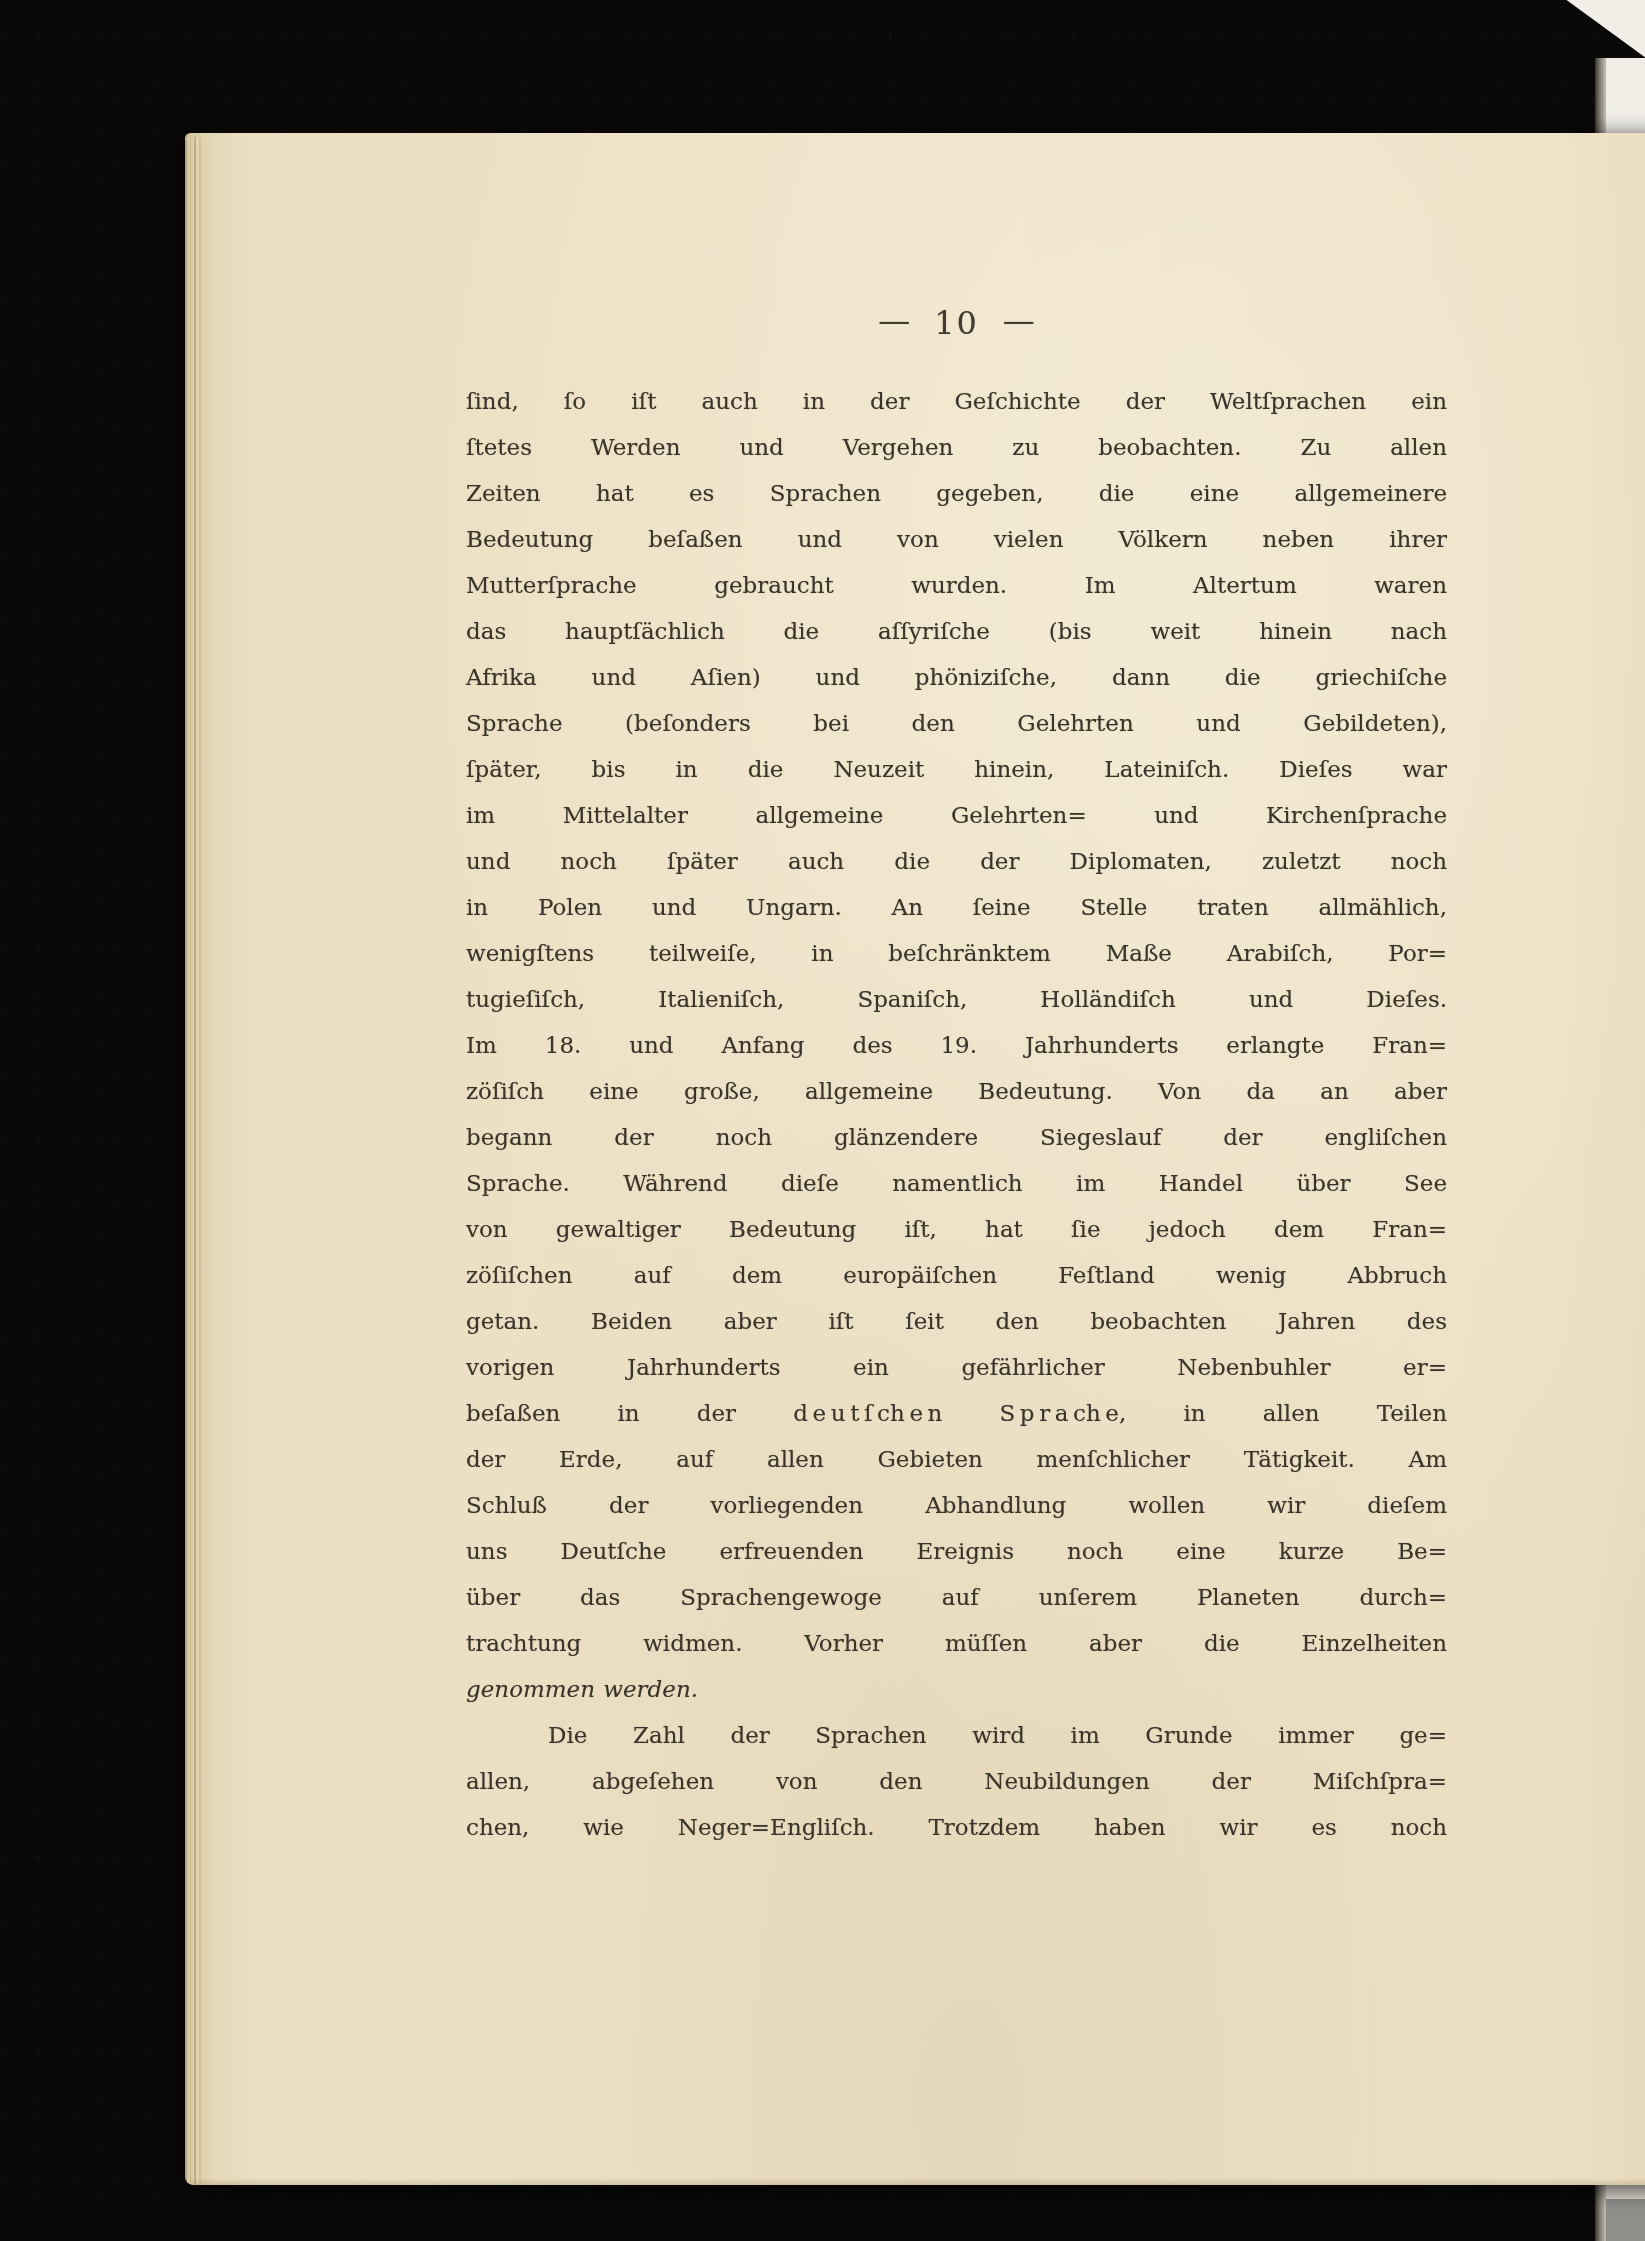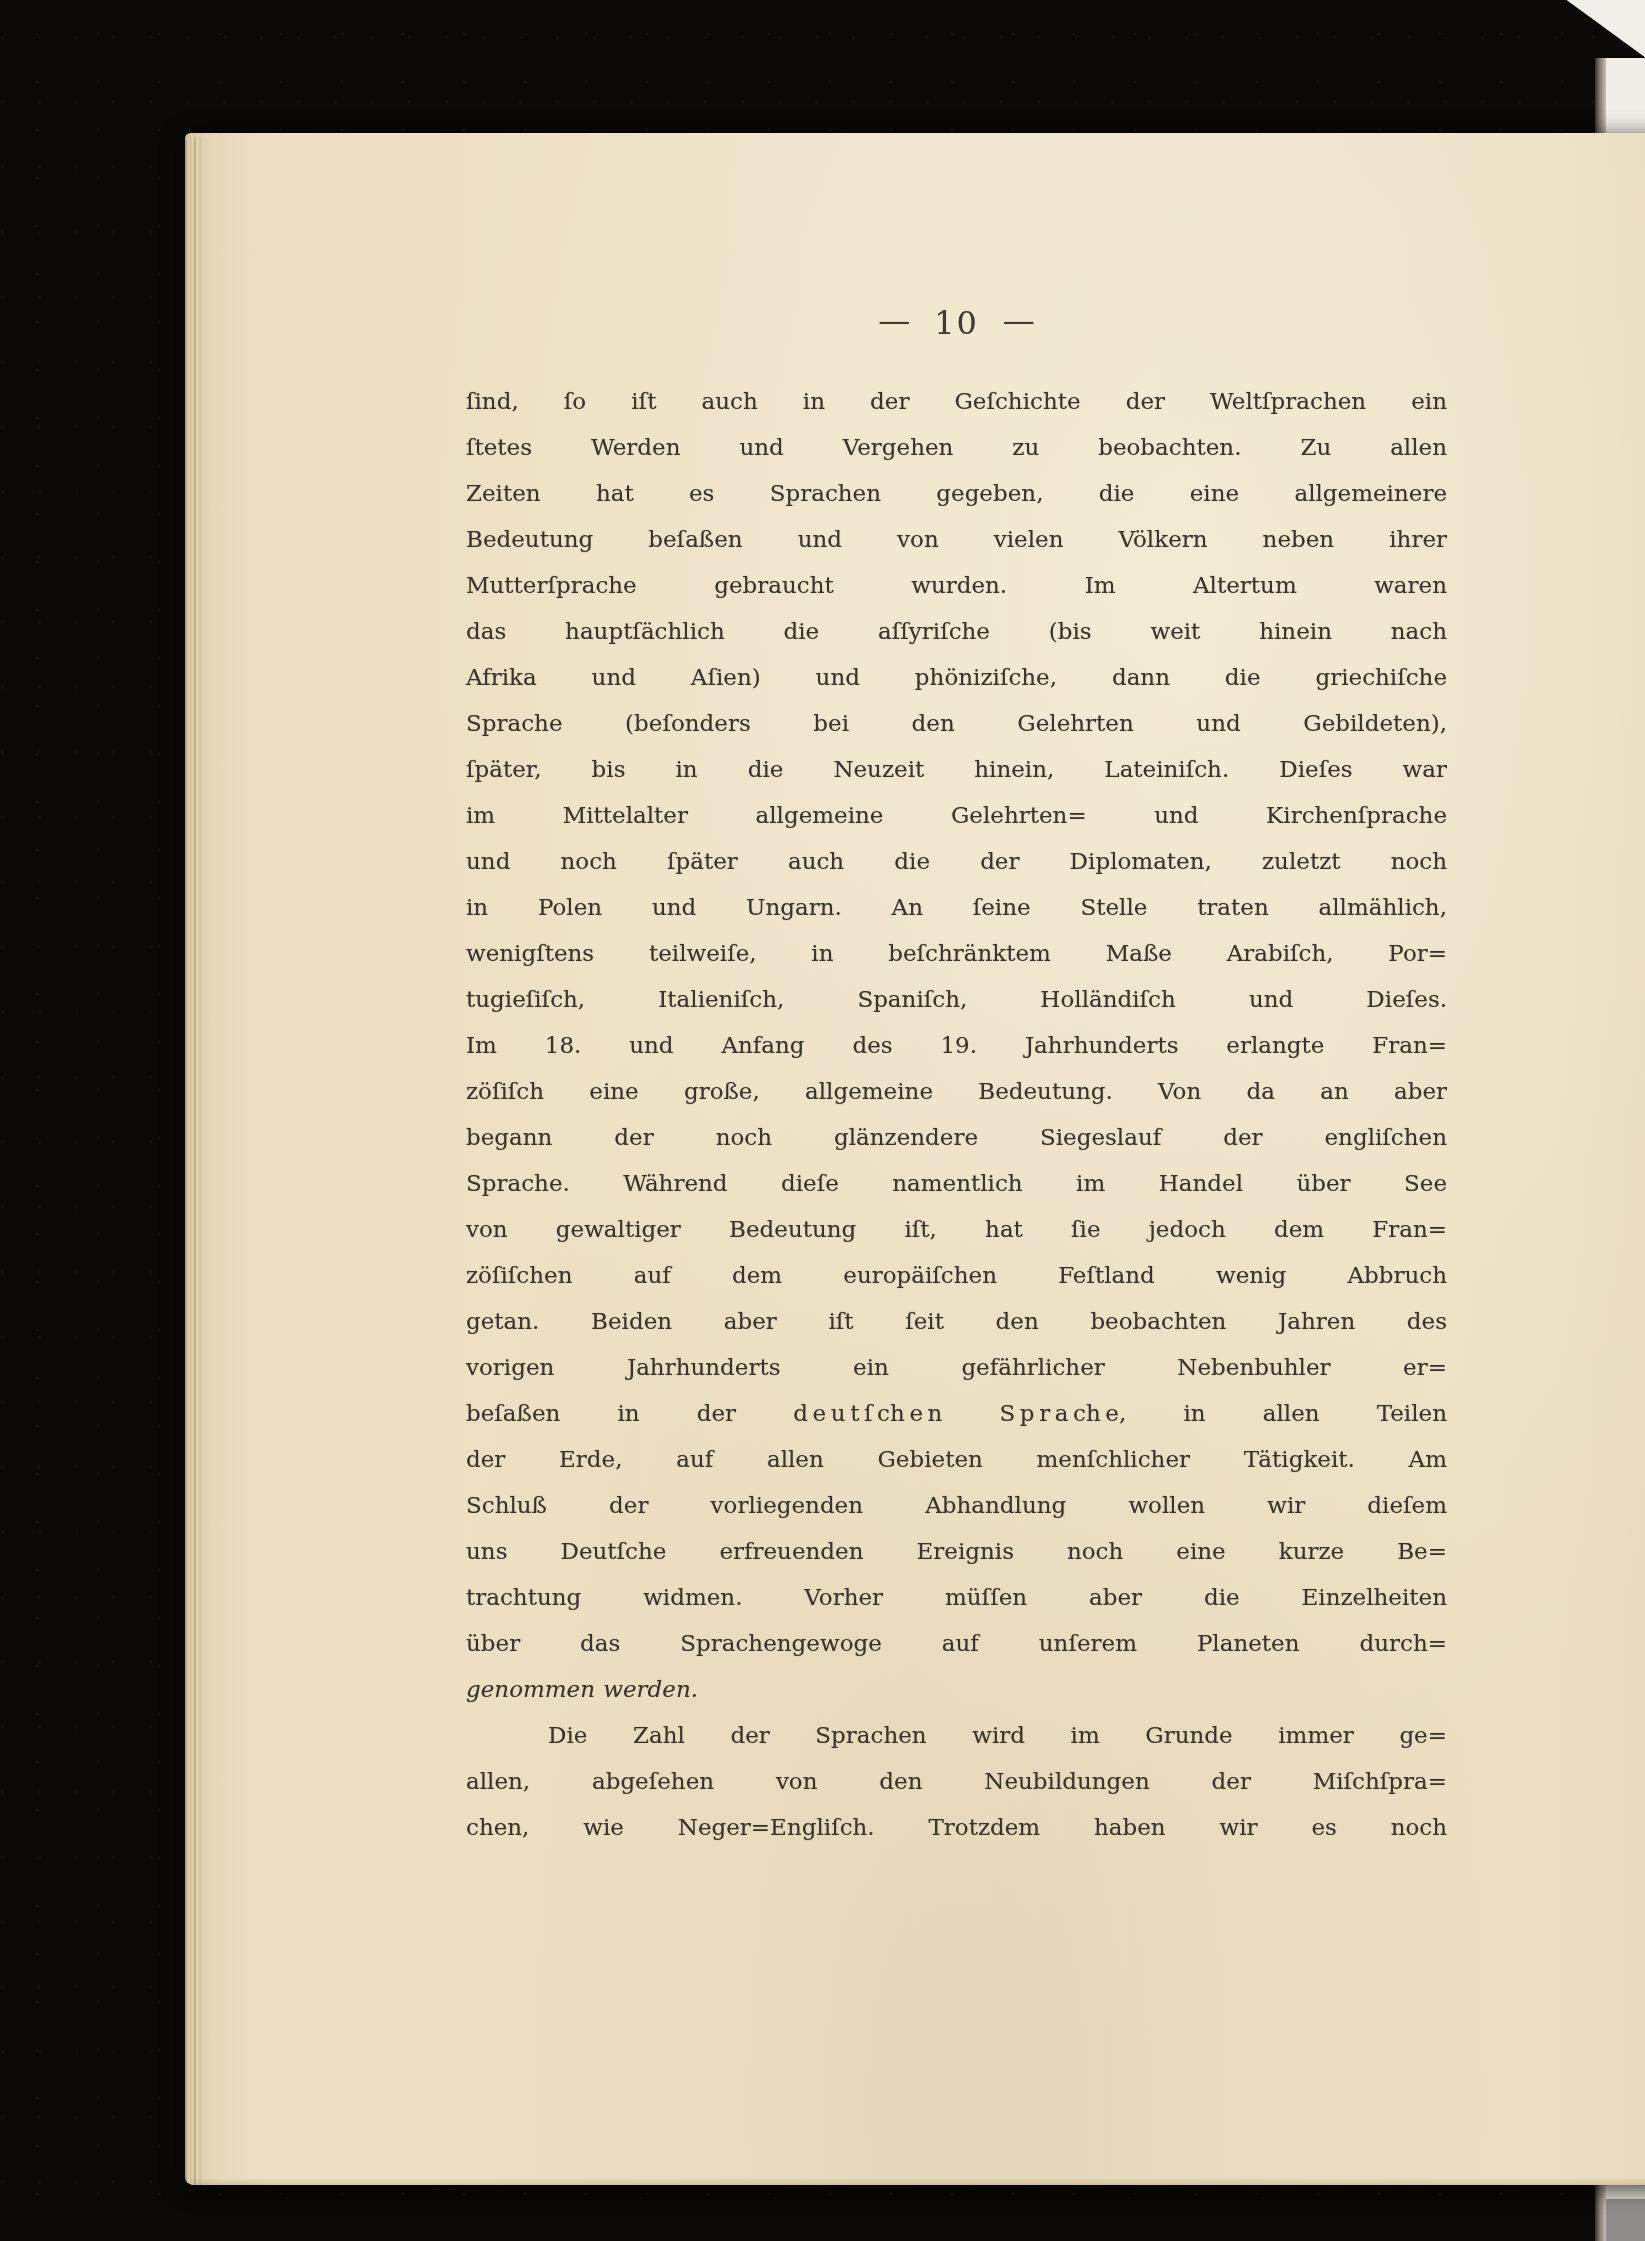--- a/index.html
+++ b/index.html
@@ -118,22 +118,22 @@
           <div class="line">begann der noch glänzendere Siegeslauf der engliſchen</div>
           <div class="line">Sprache. Während dieſe namentlich im Handel über See</div>
           <div class="line">von gewaltiger Bedeutung iſt, hat ſie jedoch dem Fran=</div>
           <div class="line">zöſiſchen auf dem europäiſchen Feſtland wenig Abbruch</div>
           <div class="line">getan. Beiden aber iſt ſeit den beobachten Jahren des</div>
           <div class="line">vorigen Jahrhunderts ein gefährlicher Nebenbuhler er=</div>
           <div class="line">beſaßen in der d e u t ſ ch e n S p r a ch e, in allen Teilen</div>
           <div class="line">der Erde, auf allen Gebieten menſchlicher Tätigkeit. Am</div>
           <div class="line">Schluß der vorliegenden Abhandlung wollen wir dieſem</div>
           <div class="line">uns Deutſche erfreuenden Ereignis noch eine kurze Be=</div>
+          <div class="line">über das Sprachengewoge auf unſerem Planeten durch=</div>
           <div class="line">trachtung widmen. Vorher müſſen aber die Einzelheiten</div>
-          <div class="line">über das Sprachengewoge auf unſerem Planeten durch=</div>
           <div class="line no-just">genommen werden.</div>
           <div class="line indent">Die Zahl der Sprachen wird im Grunde immer ge=</div>
           <div class="line">allen, abgeſehen von den Neubildungen der Miſchſpra=</div>
           <div class="line">chen, wie Neger=Engliſch. Trotzdem haben wir es noch</div>
         </div>
     </div>
   </div>
 </div>
 
 

